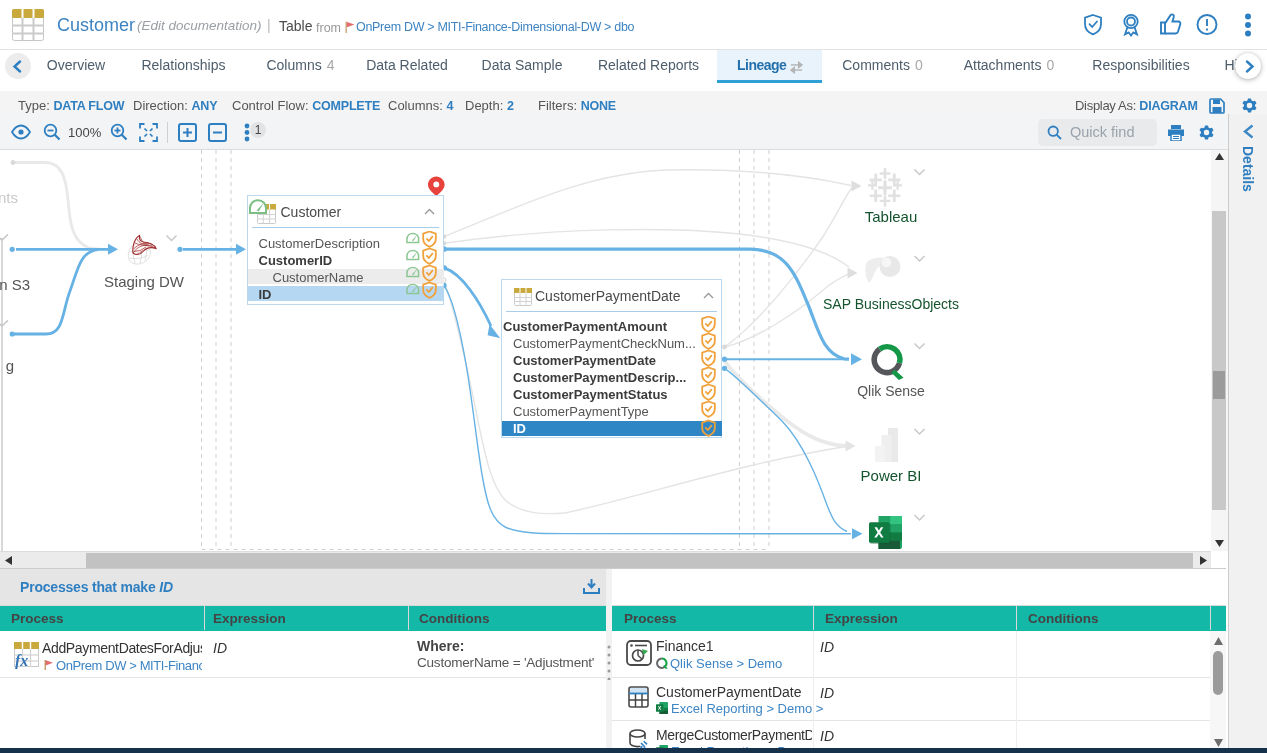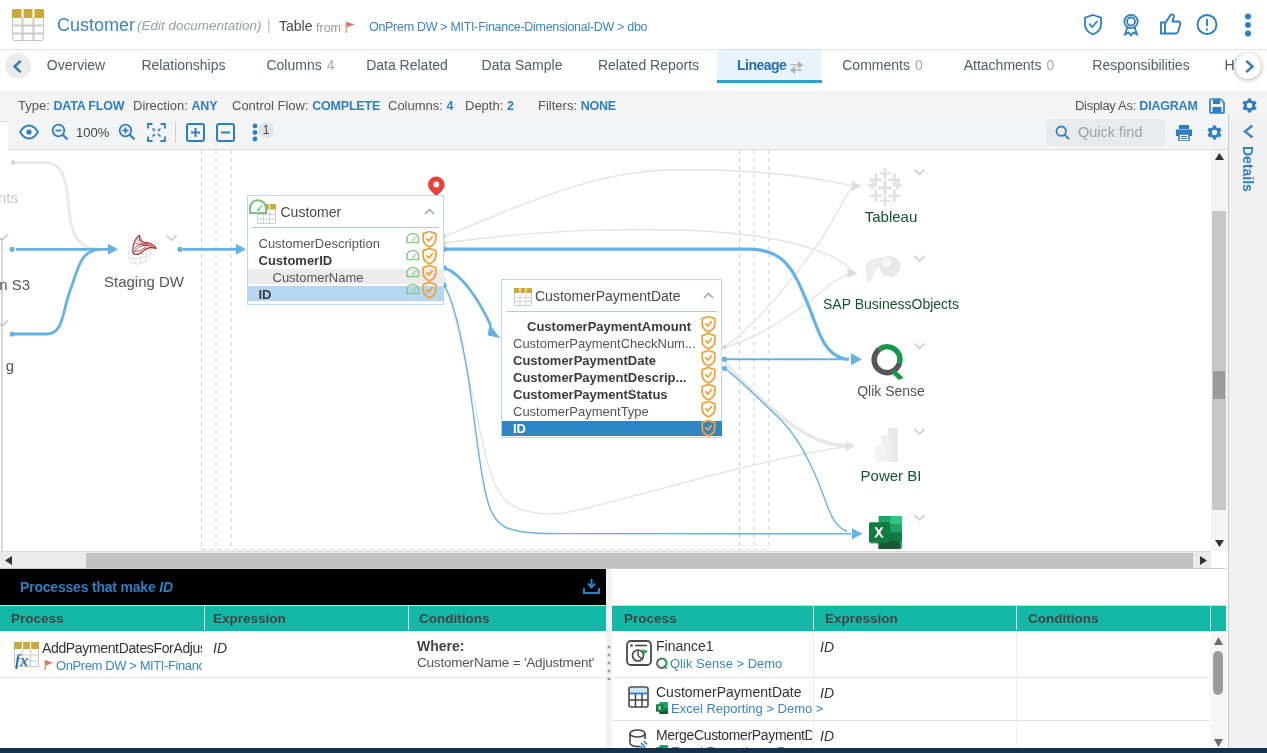--- a/index.html
+++ b/index.html
@@ -7,53 +7,53 @@
     font-family:"Liberation Sans", sans-serif; }
   .abs { position:absolute; }
   #page { position:relative; width:1267px; height:753px; }
   
   #hdr { position:absolute; left:0; top:0; width:1267px; height:50px; background:#fff; border-bottom:1px solid #e2e2e2; }
   #title { position:absolute; left:57px; top:15px; font-size:18px; color:#3e84c2; }
   #editdoc { position:absolute; left:137px; top:18px; font-size:13.5px; color:#9aa0a6; font-style:italic; }
   #pipe1 { position:absolute; left:267px; top:17px; color:#b9b9b9; font-size:14px; }
   #tbl-lbl { position:absolute; left:279px; top:18px; font-size:14px; color:#4a4a4a; }
   #from-lbl { position:absolute; left:316px; top:21px; font-size:12.5px; color:#9a9a9a; }
-  #crumb { position:absolute; left:356px; top:20px; font-size:12.5px; color:#3e84c2; letter-spacing:-0.3px;margin-left:13px; }
+  #crumb { position:absolute; left:356px; top:20px; font-size:12.5px; color:#3e84c2; letter-spacing:-0.3px; }
   
   #tabs { position:absolute; left:0; top:50px; width:1267px; height:33px; background:#fff; }
   .tab { position:absolute; top:0; height:33px; line-height:31px; font-size:14px; color:#4e5d6b; text-align:center; }
   .cnt { color:#a8a8a8; margin-left:5px; }
   #tab-line { position:absolute; left:717px; top:30px; width:105px; height:3px; background:#2f9fd8; }
   #tab-lineage { position:absolute; left:717px; top:0px; width:105px; height:30px; background:#e8f3fb; color:#2470ad; font-weight:bold; font-size:14px; text-align:left; padding-left:20px; line-height:31px; letter-spacing:-0.5px; }
   .cbtn { position:absolute; width:26px; height:26px; border-radius:50%; }
   
   #fbar { position:absolute; left:0; top:83px; width:1267px; height:31px; background:#f4f4f4; border-bottom:1px solid #d8d8d8; font-size:13px; color:#555;margin-top:8px; }
   .fv { color:#2e7fc1; font-weight:bold; font-size:12.5px; letter-spacing:-0.2px; }
   .fi { position:absolute; top:7px; }
   
-  #toolbar { position:absolute; left:0; top:114px; width:1228px; height:36px; background:#f3f4f5; border-bottom:1px solid #dcdcdc;margin-left:8px; }
+  #toolbar { position:absolute; left:0; top:114px; width:1228px; height:36px; background:#f3f4f5; border-bottom:1px solid #dcdcdc; }
   #qf { position:absolute; left:1038px; top:5px; width:119px; height:27px; background:#e9eaec; border-radius:5px; }
   #qf span { position:absolute; left:32px; top:5px; font-size:14.5px; color:#9aa3ab; }
   
   #canvas { position:absolute; left:0; top:150px; width:1211px; height:401px; background:#fff; overflow:hidden; }
   .node { position:absolute; background:#fff; border:1px solid #bcd8ee; }
   .ntitle { position:absolute; left:33px; top:8px; font-size:14px; color:#4a4a4a; }
   .ndiv { position:absolute; left:4px; right:4px; top:31px; height:1px; background:#a8cdec; }
   .nrow { position:absolute; left:0; font-size:13px; color:#555; }
   .nrow b { color:#3b3b3b; }
   .glabel { position:absolute; font-size:15px; color:#14532d; text-align:center; }
   .alabel { position:absolute; font-size:15px; color:#555; text-align:center; }
   
   #vsb { position:absolute; left:1211px; top:150px; width:17px; height:401px; background:#f5f5f5; }
   #hsb { position:absolute; left:0; top:551px; width:1211px; height:17px; background:#ebebeb; border-top:1px solid #dcdcdc; }
   
   #details { position:absolute; left:1228px; top:114px; width:39px; height:634px; background:#f1f1f2; border-left:1px solid #ccc; }
   
   #panels { position:absolute; left:0; top:568px; width:1226px; height:180px; background:#fff; border-top:1px solid #ccc; }
-  .phead { position:absolute; top:0; height:36px; background:#000000; }
+  .phead { position:absolute; top:0; height:36px; background:#e5e5e5; }
   .ptitle { position:absolute; left:20px; top:10px; font-size:14px; font-weight:bold; color:#2e7fc1; letter-spacing:-0.2px; }
   .thead { position:absolute; top:36px; height:43px; background:#14b8a6; border-top:1px solid #d9d9d9; border-bottom:1px solid #d9d9d9; }
   .th { position:absolute; top:5px; font-size:13.5px; font-weight:bold; color:#444; }
   .tcell { font-size:14px; color:#333; }
   .bc { font-size:13px; color:#3d85c4; }
   #navy { position:absolute; left:0; top:748px; width:1267px; height:5px; background:#16314b; }
 </style>
 </head>
 <body>
 <div id="page">
@@ -439,21 +439,21 @@
             <line x1="0" y1="9.5" x2="18" y2="9.5"></line>
             <line x1="0" y1="13.5" x2="18" y2="13.5"></line>
           </g>
       </svg>
       <span class="ntitle">CustomerPaymentDate</span>
       <svg class="abs" style="left:201px; top:12px;" width="11" height="7" viewBox="0 0 11 7">
           <path d="M1 6 L5.5 1.5 L10 6" stroke="#9a9a9a" stroke-width="1.4" fill="none"></path>
         </svg>
       <div class="ndiv"></div>
       <div class="abs" style="left:0; top:141px; width:220px; height:15px; background:#2e86c5;"></div>
-      <div class="nrow" style="left:25px; top:39px;font-weight:bold;"><b>CustomerPaymentAmount</b></div>
+      <div class="nrow" style="left:1px; top:39px;font-weight:bold;"><b>CustomerPaymentAmount</b></div>
       <div class="nrow" style="left:11px; top:56px;">CustomerPaymentCheckNum...</div>
       <div class="nrow" style="left:11px; top:73px;"><b>CustomerPaymentDate</b></div>
       <div class="nrow" style="left:11px; top:90px;"><b>CustomerPaymentDescrip...</b></div>
       <div class="nrow" style="left:11px; top:107px;"><b>CustomerPaymentStatus</b></div>
       <div class="nrow" style="left:11px; top:124px;">CustomerPaymentType</div>
       <div class="nrow" style="left:11px; top:141px; color:#fff;"><b style="color:#fff;">ID</b></div>
       <svg class="abs" style="left:199px; top:36px;" width="16" height="122" viewBox="0 0 16 122">
         <g id="osh2">
           <path d="M7.5 0.5 L13.8 2.6 V8 C13.8 11.8 11.3 14.3 7.5 15.8 C3.7 14.3 1.2 11.8 1.2 8 V2.6 Z" fill="none" stroke="#f0a13a" stroke-width="1.8"></path>
           <path d="M4.8 7.8 L6.9 10 L10.4 5.6" fill="none" stroke="#f0a13a" stroke-width="1.7" stroke-linecap="round"></path>

